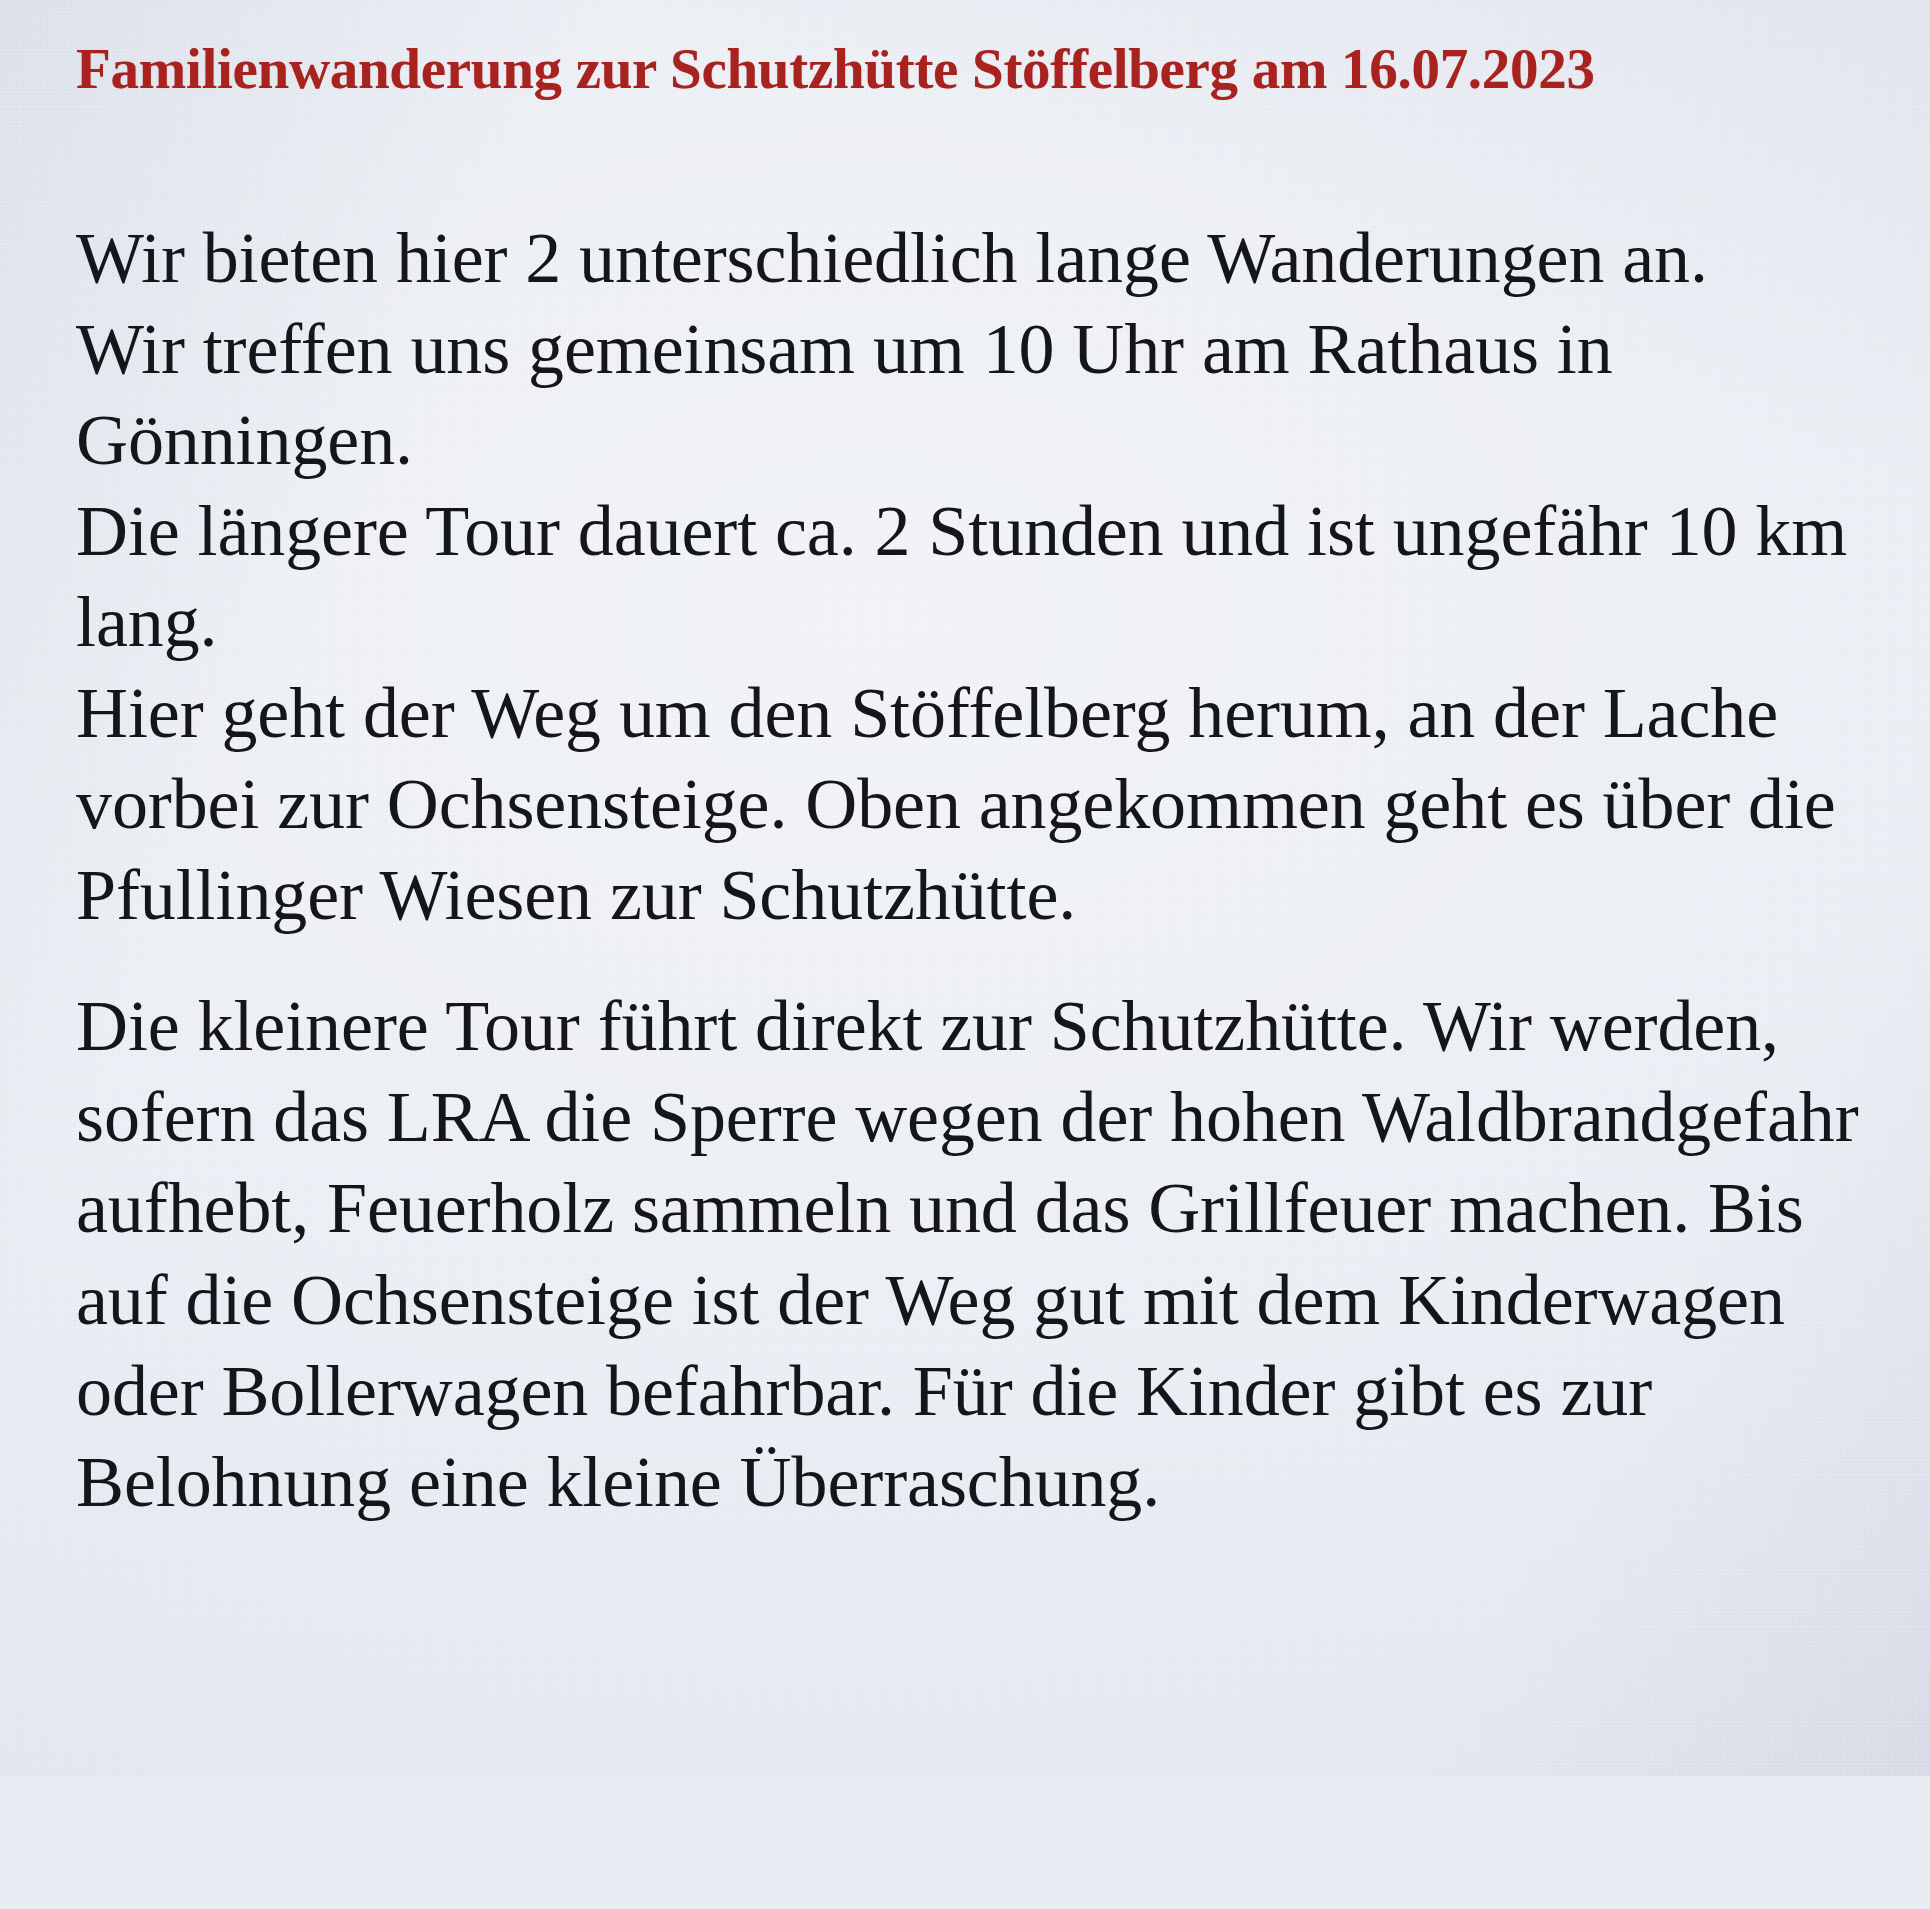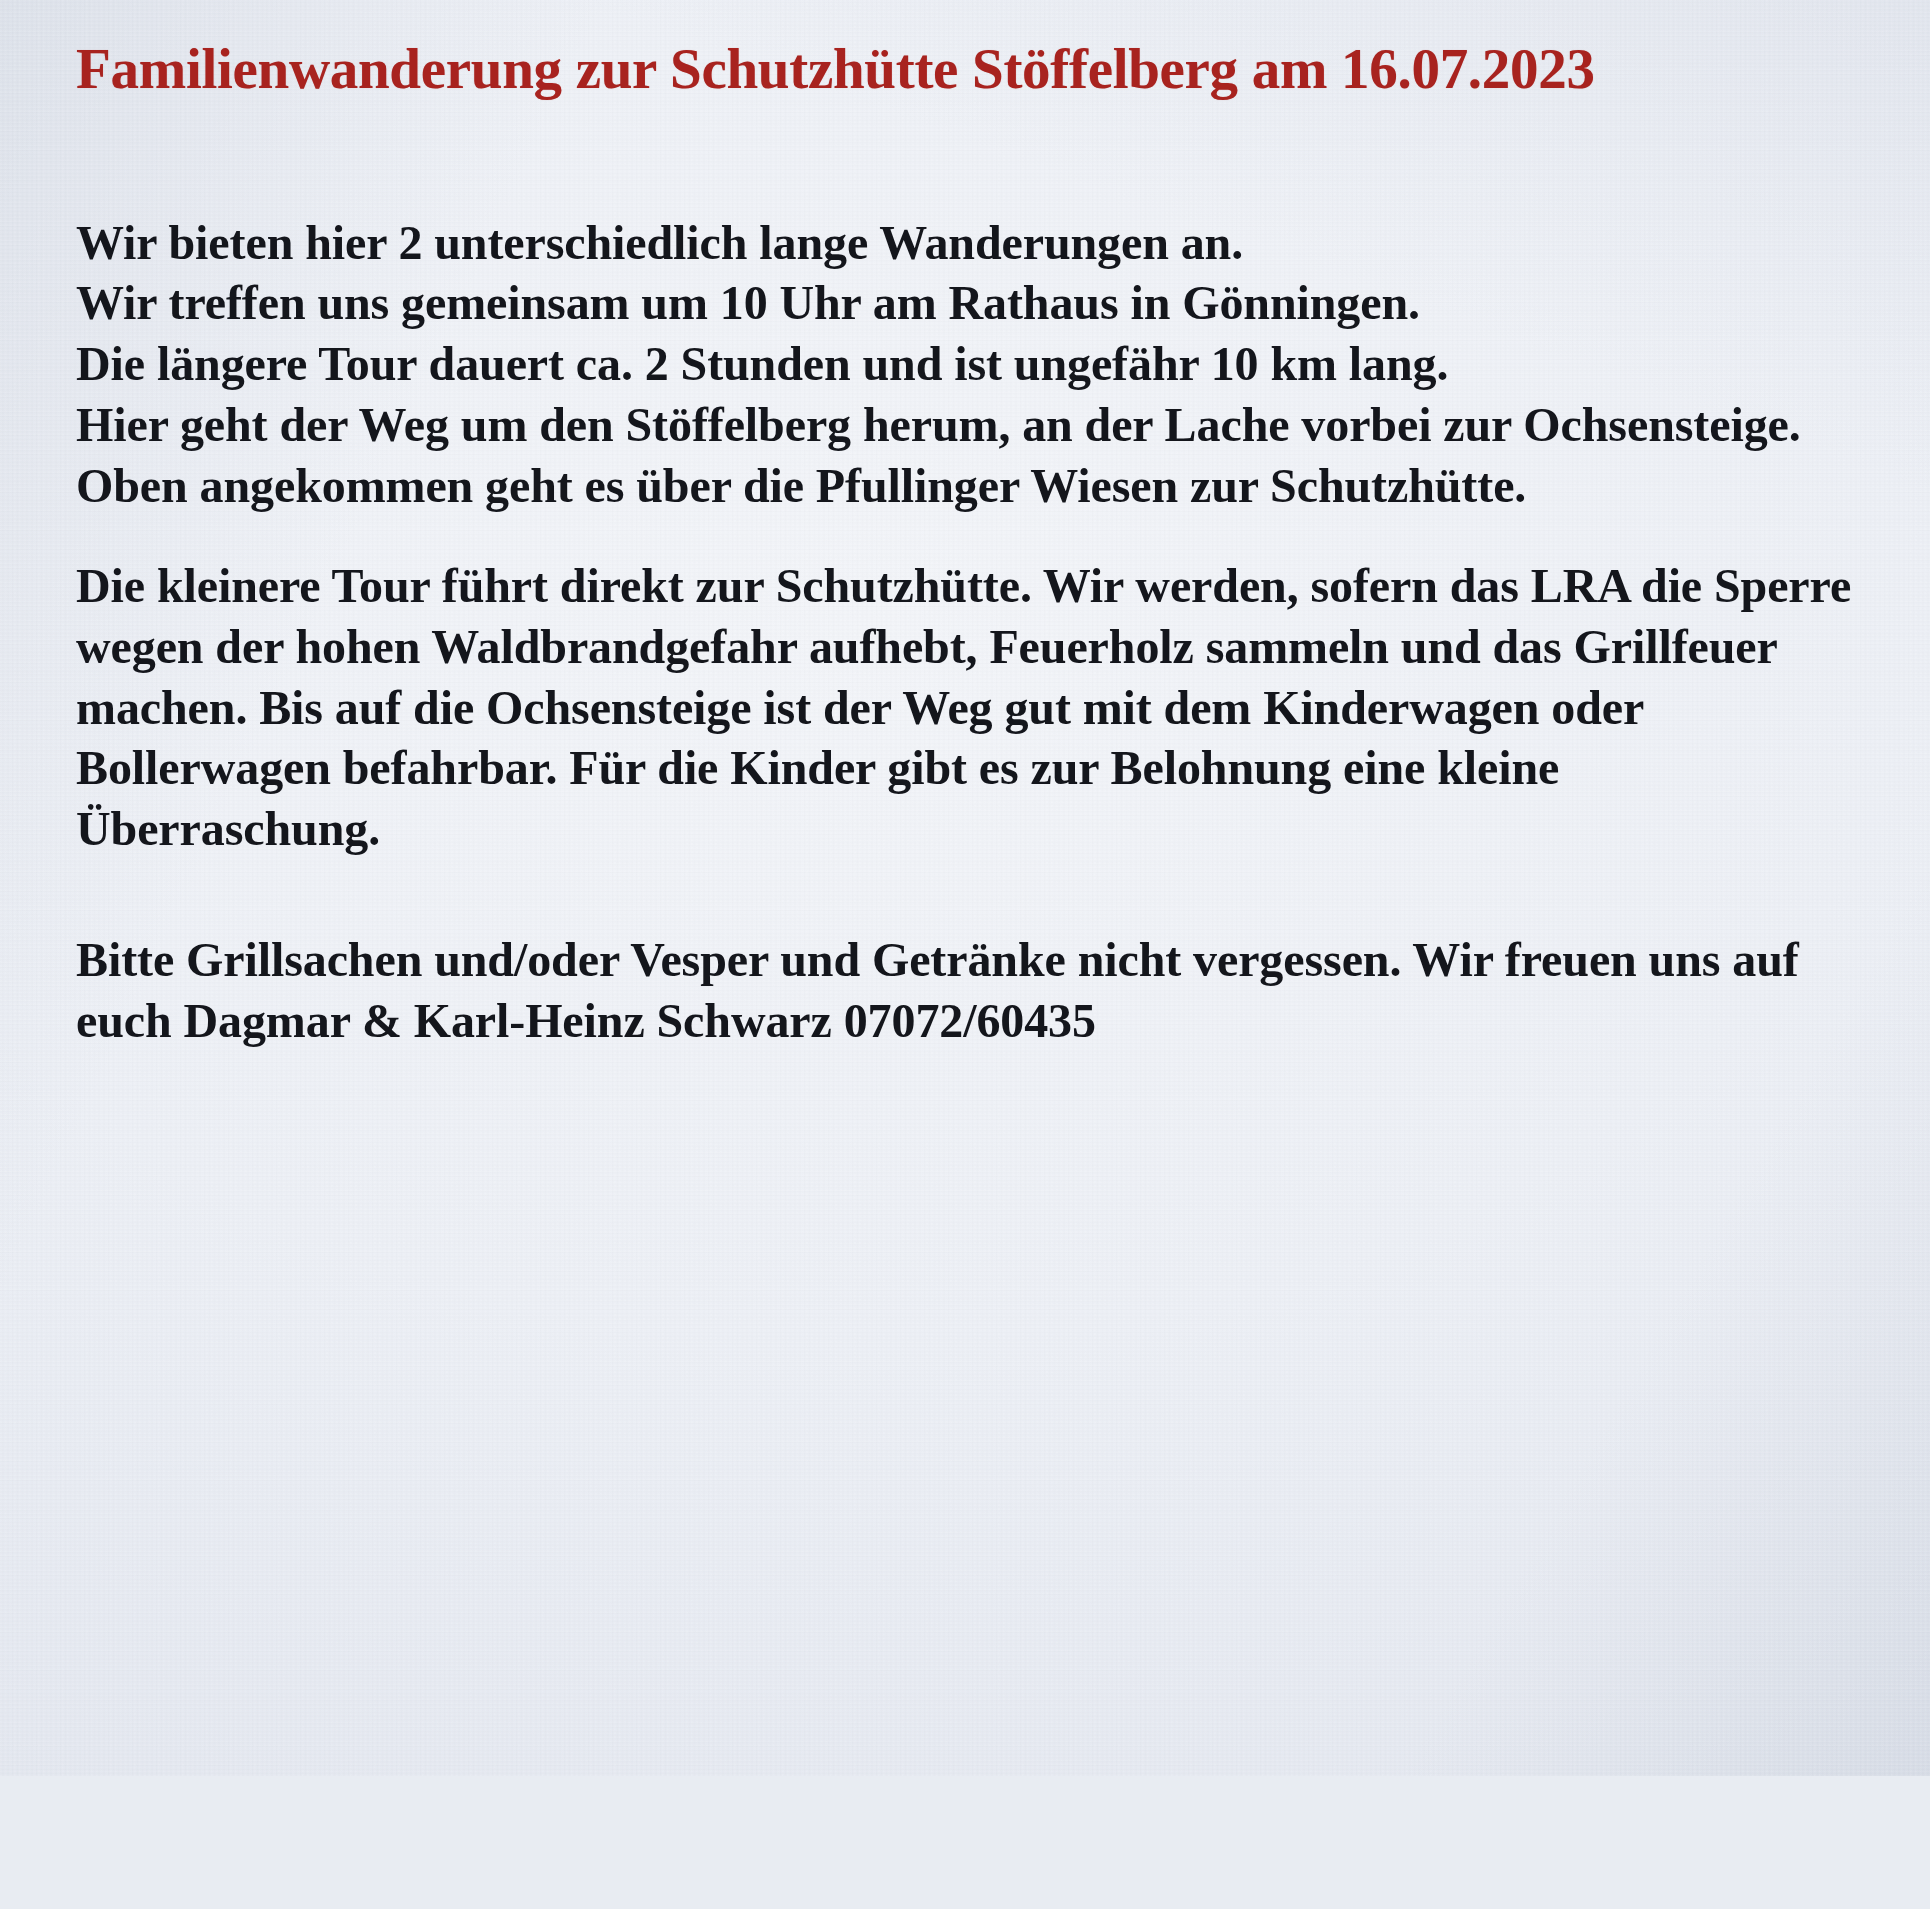--- a/index.html
+++ b/index.html
@@ -60,25 +60,24 @@
     font-size: 57px;
     line-height: 1.17;
     letter-spacing: -0.3px;
     margin: 0 0 0 0;
     max-width: 1702px;
     text-shadow: 0 0 1px rgba(168,35,31,0.25);
   }
 
   .body-text {
     color: #14161c;
-    font-size: 48px;
+    font-size: 72px;
     line-height: 1.265;
     letter-spacing: -0.1px;
     max-width: 1807px;
-    font-weight: bold;
   }
 
   .para {
     margin: 0;
     white-space: pre-line;
   }
   .para.p1 { margin-top: 110px; }
   .para.p2 { margin-top: 40px; }
   .para.p3 { margin-top: 70px; }
 </style>
@@ -91,18 +90,17 @@
     <h1 class="headline">Familienwanderung zur Schutzhütte Stöffelberg am 16.07.2023</h1>
 
     <div class="body-text">
       <p class="para p1">Wir bieten hier 2 unterschiedlich lange Wanderungen an.
 Wir treffen uns gemeinsam um 10 Uhr am Rathaus in Gönningen.
 Die längere Tour dauert ca. 2 Stunden und ist ungefähr 10 km lang.
 Hier geht der Weg um den Stöffelberg herum, an der Lache vorbei zur Ochsensteige. Oben angekommen geht es über die Pfullinger Wiesen zur Schutzhütte.</p>
 
       <p class="para p2">Die kleinere Tour führt direkt zur Schutzhütte. Wir werden, sofern das LRA die Sperre wegen der hohen Waldbrandgefahr aufhebt, Feuerholz sammeln und das Grillfeuer machen. Bis auf die Ochsensteige ist der Weg gut mit dem Kinderwagen oder Bollerwagen befahrbar. Für die Kinder gibt es zur Belohnung eine kleine Überraschung.</p>
 
-      <p class="para p3">Bitte Grillsachen und/oder Vesper und Getränke nicht vergessen. Wir freuen uns auf euch Dagmar &amp; Karl-Heinz Schwarz 07072/60435</p>
     </div>
 
   </div>
 </div>
 
 
 </body></html>

